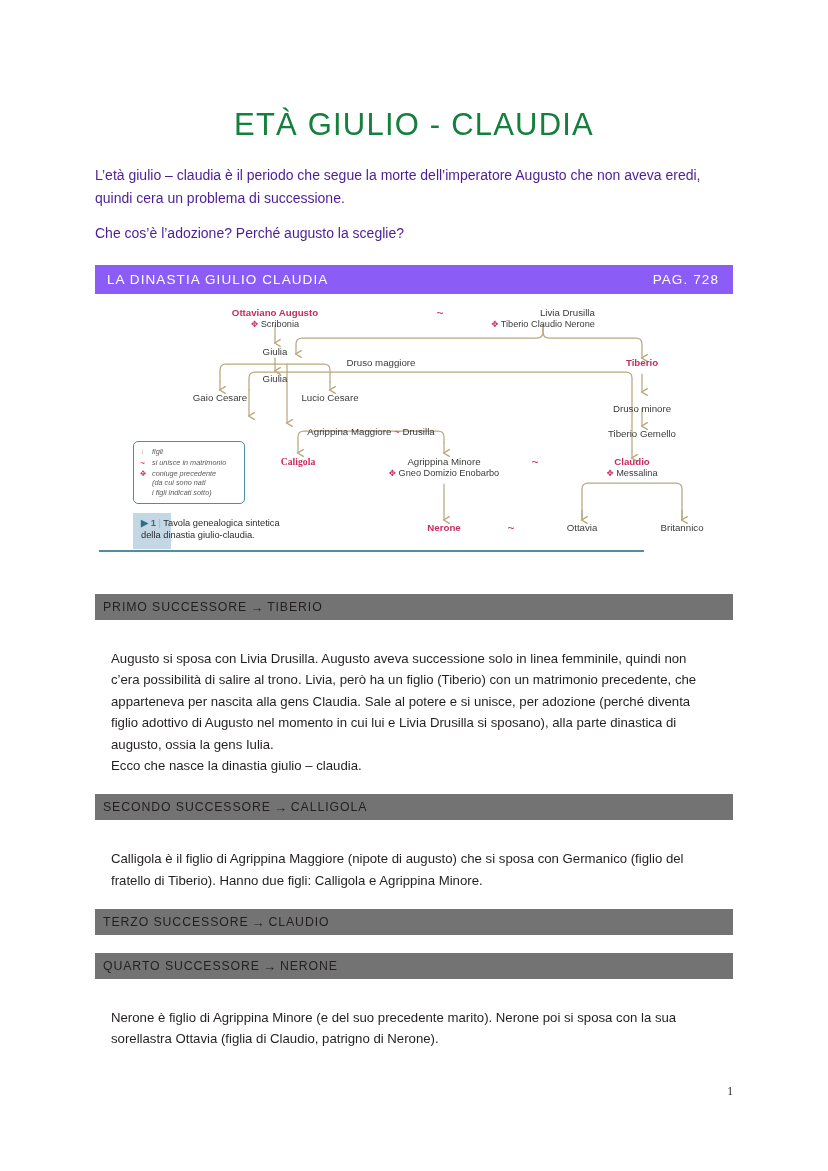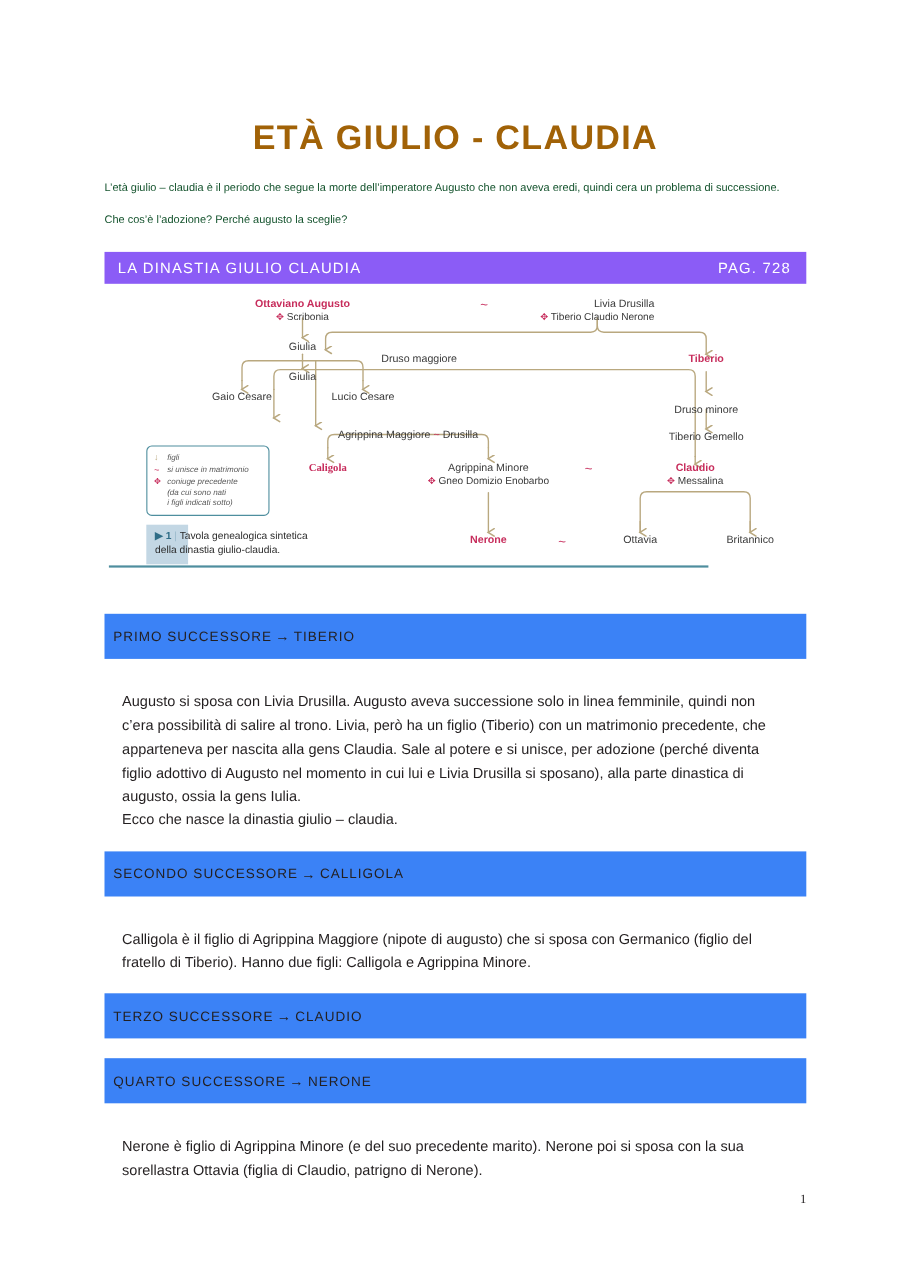--- a/index.html
+++ b/index.html
@@ -25,34 +25,34 @@
   .content {
     position: absolute;
     left: 95px;
     top: 0;
     width: 638px;
   }
 
   
   .doc-title {
     text-align: center;
-    color: #a16207;
+    color: #15803d;
     font-size: 31px;
-    font-weight: 700;
+    font-weight: 400;
     letter-spacing: 1.2px;
     margin: 0;
     padding-top: 108px;
     line-height: 1.1;
   }
 
   
   .intro {
-    font-size: 10px;
+    font-size: 14px;
     line-height: 1.62;
-    color: #14532d;
+    color: #4c1d95;
     margin: 0;
     padding-top: 22px;
   }
   .intro.second { padding-top: 13px; }
 
   
   .banner {
     margin-top: 20px;
     background: #8b5cf6;
     color: #ffffff;
@@ -150,22 +150,22 @@
     position: absolute;
     left: 4px;
     top: 252px;
     width: 545px;
     height: 1.6px;
     background: #4e8e9e;
   }
 
   
   .sec-head {
-    background: #3b82f6;
-    height: 41px;
+    background: #737373;
+    height: 26px;
     display: flex;
     align-items: center;
     padding-left: 8px;
     box-sizing: border-box;
     font-size: 12.3px;
     letter-spacing: 0.9px;
     color: #231f20;
     margin-top: 18px;
   }
   .sec-body {

